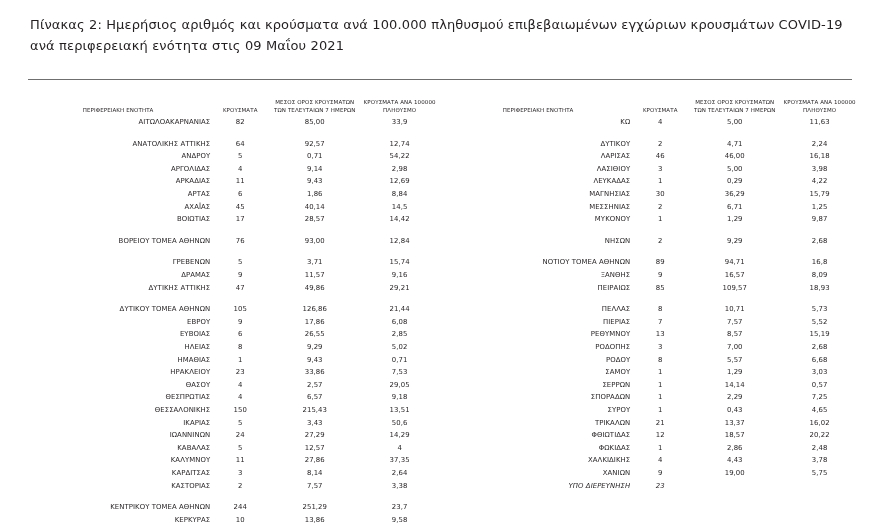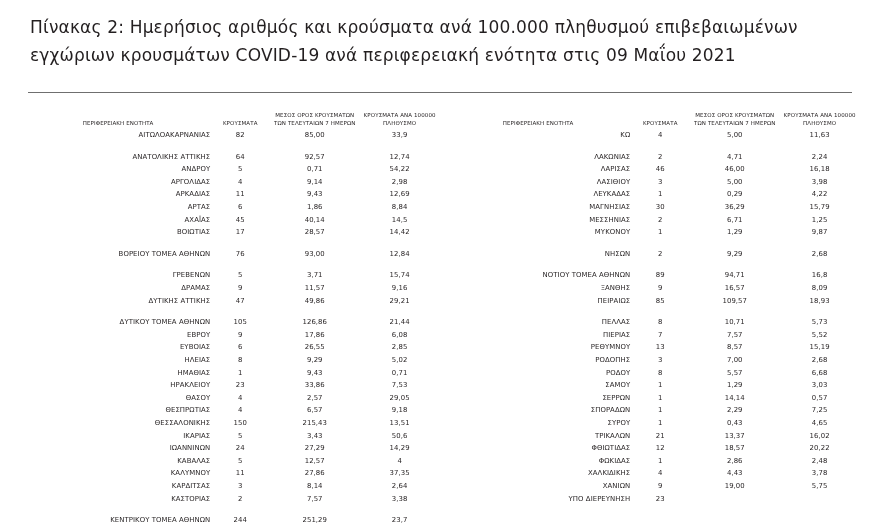--- a/index.html
+++ b/index.html
@@ -20,21 +20,21 @@
   .page {
     width: 880px;
     height: 526px;
     box-sizing: border-box;
     padding: 14px 26px 0 26px;
     position: relative;
   }
 
   
   .caption {
-    font-size: 17px;
+    font-size: 13px;
     line-height: 1.62;
     color: #231f20;
     letter-spacing: 0.01em;
     margin: 0 0 0 4px;
     max-width: 830px;
     font-weight: 400;
   }
   .caption .cap-label {
     font-weight: 400;
   }
@@ -98,20 +98,21 @@
     font-size: 6.9px;
   }
   table.grid tbody tr.gap td {
     height: 9px;
     line-height: 9px;
   }
   table.grid tbody td.name {
     text-align: right;
   }
   table.grid tbody tr.pending td {
+    font-style: italic;
   }
 </style>
 </head>
 <body>
 
 <div class="page">
 
   <p class="caption">
     <span class="cap-label">Πίνακας 2:</span>
     <span>Ημερήσιος αριθμός και κρούσματα ανά 100.000 πληθυσμού επιβεβαιωμένων εγχώριων κρουσμάτων COVID-19 ανά περιφερειακή ενότητα στις 09 Μαΐου 2021</span>
@@ -365,21 +366,21 @@
             <tr>
               <td class="name">ΚΩ</td>
               <td class="cases">4</td>
               <td class="avg">5,00</td>
               <td class="per">11,63</td>
             </tr>
             <tr class="gap">
               <td colspan="4">&nbsp;</td>
             </tr>
             <tr>
-              <td class="name">ΛΑΚΩΝΙΑΣ</td>
+              <td class="name">ΔΥΤΙΚΟΥ</td>
               <td class="cases">2</td>
               <td class="avg">4,71</td>
               <td class="per">2,24</td>
             </tr>
             <tr>
               <td class="name">ΛΑΡΙΣΑΣ</td>
               <td class="cases">46</td>
               <td class="avg">46,00</td>
               <td class="per">16,18</td>
             </tr>

